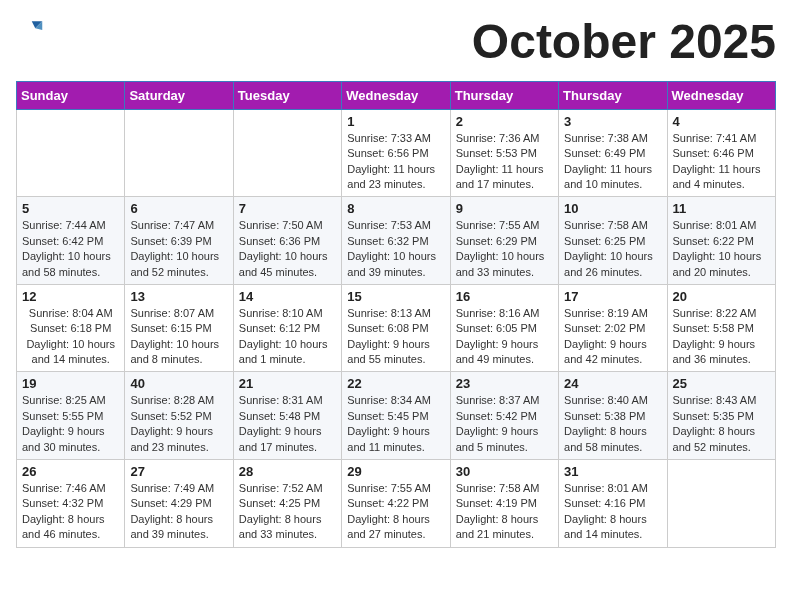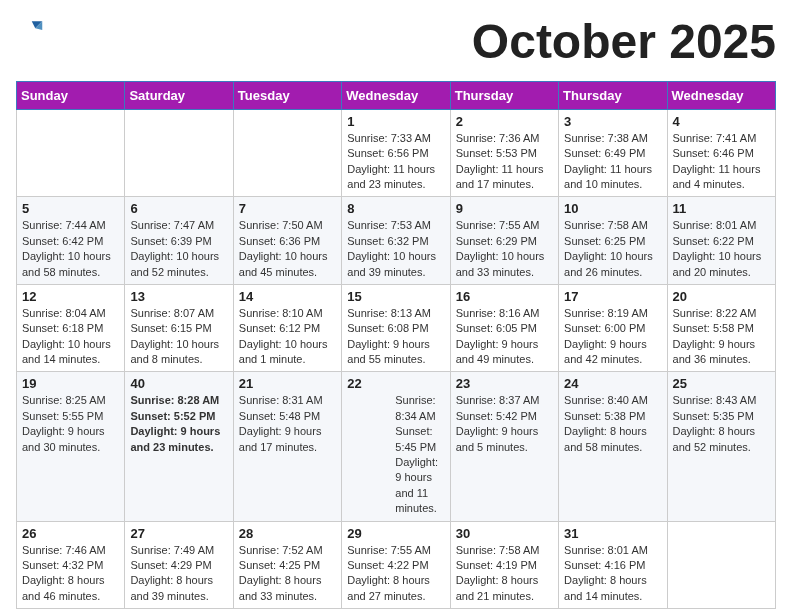--- a/index.html
+++ b/index.html
@@ -193,21 +193,21 @@
           <div class="day-number">11</div>
           <div class="day-info" style="white-space: pre-line;">Sunrise: 8:01 AM
 Sunset: 6:22 PM
 Daylight: 10 hours
 and 20 minutes.</div>
         </td>
       </tr>
       <tr>
         <td>
           <div class="day-number">12</div>
-          <div class="day-info" style="white-space: pre-line;">Sunrise: 8:04 AM
+          <div class="day-info" style="white-space: pre-line; text-align: center;">Sunrise: 8:04 AM
 Sunset: 6:18 PM
 Daylight: 10 hours
 and 14 minutes.</div>
         </td>
         <td>
           <div class="day-number">13</div>
           <div class="day-info" style="white-space: pre-line;">Sunrise: 8:07 AM
 Sunset: 6:15 PM
 Daylight: 10 hours
 and 8 minutes.</div>
@@ -229,21 +229,21 @@
         <td>
           <div class="day-number">16</div>
           <div class="day-info" style="white-space: pre-line;">Sunrise: 8:16 AM
 Sunset: 6:05 PM
 Daylight: 9 hours
 and 49 minutes.</div>
         </td>
         <td>
           <div class="day-number">17</div>
           <div class="day-info" style="white-space: pre-line;">Sunrise: 8:19 AM
-Sunset: 6:00 PM
+Sunset: 2:02 PM
 Daylight: 9 hours
 and 42 minutes.</div>
         </td>
         <td>
           <div class="day-number">20</div>
           <div class="day-info" style="white-space: pre-line;">Sunrise: 8:22 AM
 Sunset: 5:58 PM
 Daylight: 9 hours
 and 36 minutes.</div>
         </td>
@@ -251,35 +251,35 @@
       <tr>
         <td>
           <div class="day-number">19</div>
           <div class="day-info" style="white-space: pre-line;">Sunrise: 8:25 AM
 Sunset: 5:55 PM
 Daylight: 9 hours
 and 30 minutes.</div>
         </td>
         <td>
           <div class="day-number">40</div>
-          <div class="day-info" style="white-space: pre-line; font-weight: bold;">Sunrise: 8:28 AM
+          <div class="day-info" style="white-space: pre-line;">Sunrise: 8:28 AM
 Sunset: 5:52 PM
 Daylight: 9 hours
 and 23 minutes.</div>
         </td>
         <td>
           <div class="day-number">21</div>
           <div class="day-info" style="white-space: pre-line;">Sunrise: 8:31 AM
 Sunset: 5:48 PM
 Daylight: 9 hours
 and 17 minutes.</div>
         </td>
         <td>
           <div class="day-number">22</div>
-          <div class="day-info" style="white-space: pre-line; margin-left: 48px;">Sunrise: 8:34 AM
+          <div class="day-info" style="white-space: pre-line;">Sunrise: 8:34 AM
 Sunset: 5:45 PM
 Daylight: 9 hours
 and 11 minutes.</div>
         </td>
         <td>
           <div class="day-number">23</div>
           <div class="day-info" style="white-space: pre-line;">Sunrise: 8:37 AM
 Sunset: 5:42 PM
 Daylight: 9 hours
 and 5 minutes.</div>

